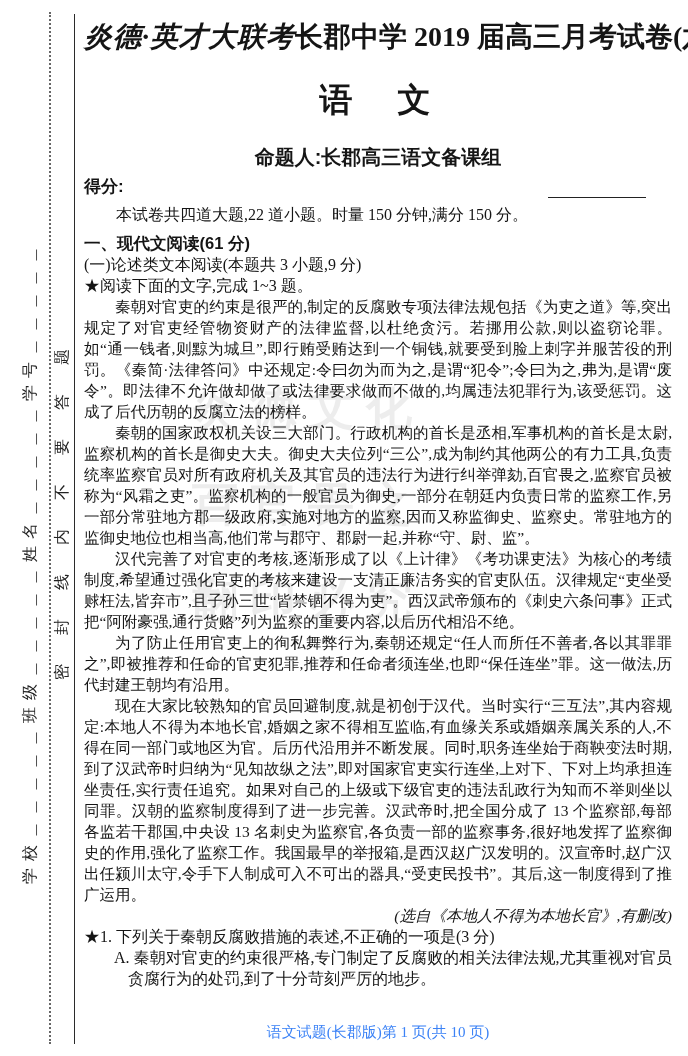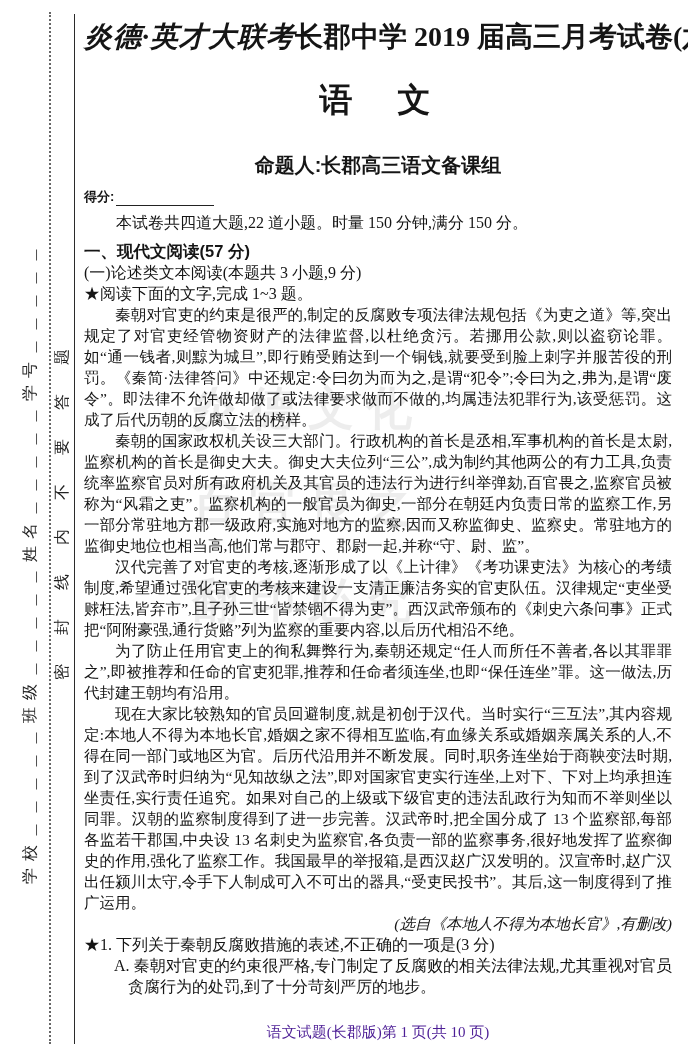--- a/index.html
+++ b/index.html
@@ -44,27 +44,27 @@
   }
   .hdr .brand { font-style:italic; font-weight:900; letter-spacing:1px; }
   .subject {
     text-align:center; font-size:33px; line-height:40px; font-weight:bold;
     font-family:"Liberation Sans","DejaVu Sans",sans-serif;
     margin-top:26px; letter-spacing:6px;
   }
   .setter {
     text-align:center; font-size:20px; line-height:26px; font-weight:bold;
     font-family:"Liberation Sans","DejaVu Sans",sans-serif;
-    margin-top:32px;
+    margin-top:24px;
   }
   .score-row {
-    display:flex; justify-content:flex-start; align-items:flex-end;
+    display:flex; justify-content:space-between; align-items:flex-end;
     margin:6px 26px 0 0; height:22px;
     font-family:"Liberation Sans","DejaVu Sans",sans-serif;
-    font-weight:bold; font-size:13px;
+    font-weight:bold; font-size:17px;
   }
   .score-blank {
     display:inline-block; width:98px; height:18px;
     border-bottom:1.5px solid #222; margin-left:2px;
   }
   .exam-info { font-size:16px; line-height:21px; text-indent:2em; margin-top:6px; }
   .sec-heading {
     font-family:"Liberation Sans","DejaVu Sans",sans-serif;
     font-weight:bold; font-size:16.5px; line-height:21px; margin-top:8px;
   }
@@ -79,21 +79,21 @@
   }
   .source { font-size:15.5px; line-height:21px; text-align:right; font-style:italic; }
   .q-stem { font-size:16px; line-height:21px; }
   .q-option {
     font-size:16px; line-height:21px;
     margin-left:30px; padding-left:14px; text-indent:-14px;
     text-align:justify;
   }
   .footer {
     position:absolute; left:84px; bottom:14px; width:588px;
-    text-align:center; font-size:15px; color:#4c1d95;
+    text-align:center; font-size:15px; color:#3b82f6;
   }
 </style>
 </head>
 <body>
 
 <div>
 
   <div class="side-fields">学校＿＿＿＿＿班级＿＿＿＿＿姓名＿＿＿＿＿学号＿＿＿＿＿</div>
   <div class="dotted-line"></div>
   <div class="side-seal">密封线内不要答题</div>
@@ -115,21 +115,21 @@
 
     <div class="setter">命题人:长郡高三语文备课组</div>
 
     <div class="score-row">
       <span>得分:</span>
       <span class="score-blank"></span>
     </div>
 
     <div class="exam-info">本试卷共四道大题,22 道小题。时量 150 分钟,满分 150 分。</div>
 
-    <div class="sec-heading">一、现代文阅读(57 分)</div>
+    <div class="sec-heading">一、现代文阅读(61 分)</div>
     <div class="sec-sub">(一)论述类文本阅读(本题共 3 小题,9 分)</div>
     <div class="sec-instr">★阅读下面的文字,完成 1~3 题。</div>
 
     <div class="article">
       <p>秦朝对官吏的约束是很严的,制定的反腐败专项法律法规包括《为吏之道》等,突出规定了对官吏经管物资财产的法律监督,以杜绝贪污。若挪用公款,则以盗窃论罪。如“通一钱者,则黥为城旦”,即行贿受贿达到一个铜钱,就要受到脸上刺字并服苦役的刑罚。《秦简·法律答问》中还规定:令曰勿为而为之,是谓“犯令”;令曰为之,弗为,是谓“废令”。即法律不允许做却做了或法律要求做而不做的,均属违法犯罪行为,该受惩罚。这成了后代历朝的反腐立法的榜样。</p>
       <p>秦朝的国家政权机关设三大部门。行政机构的首长是丞相,军事机构的首长是太尉,监察机构的首长是御史大夫。御史大夫位列“三公”,成为制约其他两公的有力工具,负责统率监察官员对所有政府机关及其官员的违法行为进行纠举弹劾,百官畏之,监察官员被称为“风霜之吏”。监察机构的一般官员为御史,一部分在朝廷内负责日常的监察工作,另一部分常驻地方郡一级政府,实施对地方的监察,因而又称监御史、监察史。常驻地方的监御史地位也相当高,他们常与郡守、郡尉一起,并称“守、尉、监”。</p>
       <p>汉代完善了对官吏的考核,逐渐形成了以《上计律》《考功课吏法》为核心的考绩制度,希望通过强化官吏的考核来建设一支清正廉洁务实的官吏队伍。汉律规定“吏坐受赇枉法,皆弃市”,且子孙三世“皆禁锢不得为吏”。西汉武帝颁布的《刺史六条问事》正式把“阿附豪强,通行货赂”列为监察的重要内容,以后历代相沿不绝。</p>
       <p>为了防止任用官吏上的徇私舞弊行为,秦朝还规定“任人而所任不善者,各以其罪罪之”,即被推荐和任命的官吏犯罪,推荐和任命者须连坐,也即“保任连坐”罪。这一做法,历代封建王朝均有沿用。</p>
       <p>现在大家比较熟知的官员回避制度,就是初创于汉代。当时实行“三互法”,其内容规定:本地人不得为本地长官,婚姻之家不得相互监临,有血缘关系或婚姻亲属关系的人,不得在同一部门或地区为官。后历代沿用并不断发展。同时,职务连坐始于商鞅变法时期,到了汉武帝时归纳为“见知故纵之法”,即对国家官吏实行连坐,上对下、下对上均承担连坐责任,实行责任追究。如果对自己的上级或下级官吏的违法乱政行为知而不举则坐以同罪。汉朝的监察制度得到了进一步完善。汉武帝时,把全国分成了 13 个监察部,每部各监若干郡国,中央设 13 名刺史为监察官,各负责一部的监察事务,很好地发挥了监察御史的作用,强化了监察工作。我国最早的举报箱,是西汉赵广汉发明的。汉宣帝时,赵广汉出任颍川太守,令手下人制成可入不可出的器具,“受吏民投书”。其后,这一制度得到了推广运用。</p>
       <div class="source">(选自《本地人不得为本地长官》,有删改)</div>

